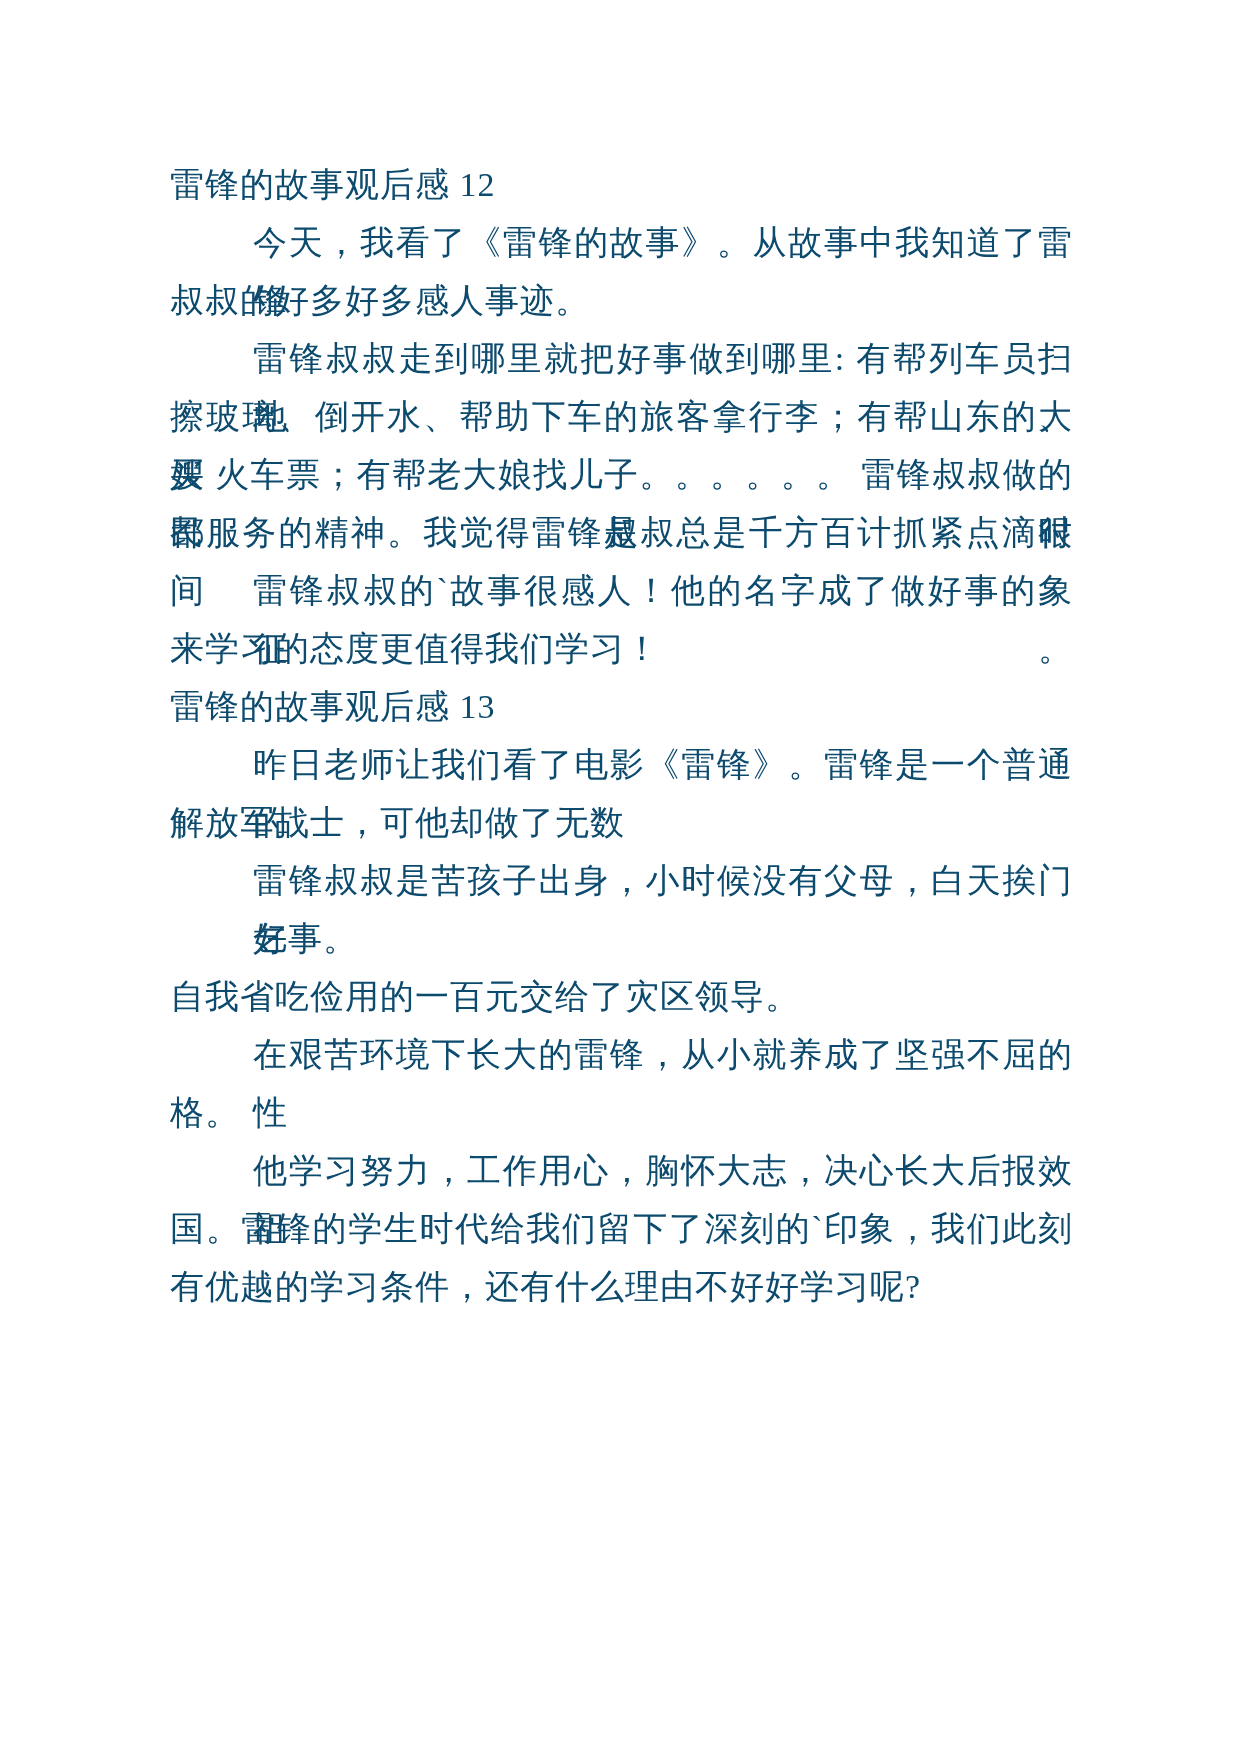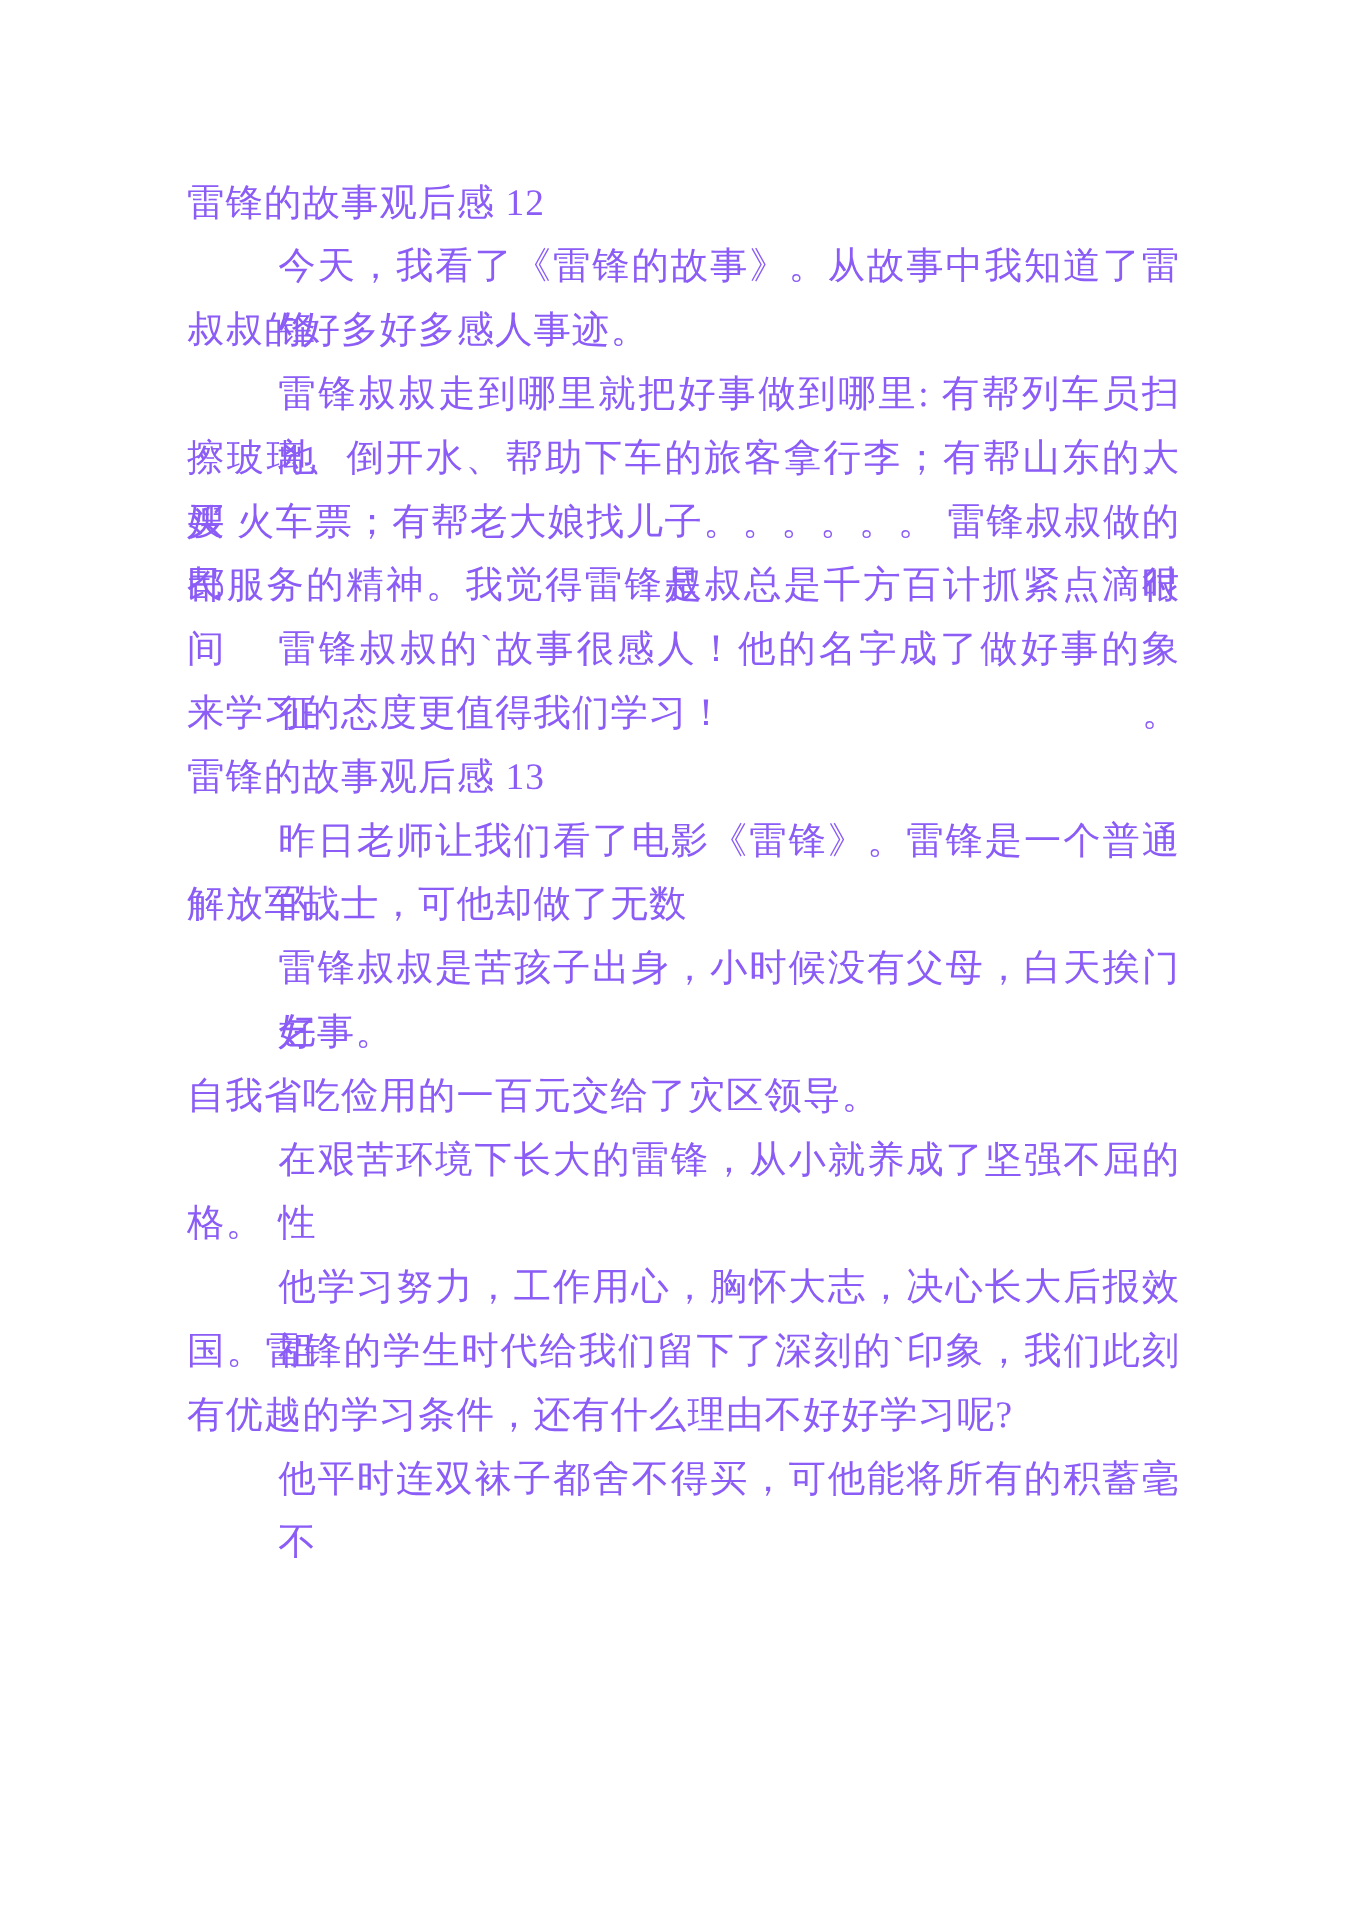--- a/index.html
+++ b/index.html
@@ -38,36 +38,35 @@
     white-space: normal;
     text-align: justify;
     text-align-last: justify;
     text-justify: inter-character;
   }
 </style>
 </head>
 <body>
 
 <div class="page">
-  <div class="text-block" style="color: #8b5cf6;">
+  <div class="text-block" style="color: #0c4a6e;">
       <div class="line">雷锋的故事观后感 12</div>
       <div class="line indent justify">今天，我看了《雷锋的故事》。从故事中我知道了雷锋</div>
       <div class="line">叔叔的好多好多感人事迹。</div>
       <div class="line indent justify">雷锋叔叔走到哪里就把好事做到哪里: 有帮列车员扫地、</div>
       <div class="line justify">擦玻璃、倒开水、帮助下车的旅客拿行李；有帮山东的大嫂</div>
       <div class="line justify">买 火车票；有帮老大娘找儿子。。。。。。 雷锋叔叔做的都是很</div>
       <div class="line justify">民服务的精神。我觉得雷锋叔叔总是千方百计抓紧点滴时间</div>
       <div class="line indent justify">雷锋叔叔的`故事很感人！他的名字成了做好事的象征。</div>
       <div class="line">来学习的态度更值得我们学习！</div>
       <div class="line">雷锋的故事观后感 13</div>
       <div class="line indent justify">昨日老师让我们看了电影《雷锋》。雷锋是一个普通的</div>
       <div class="line">解放军战士，可他却做了无数</div>
       <div class="line indent justify">雷锋叔叔是苦孩子出身，小时候没有父母，白天挨门乞</div>
       <div class="line indent">好事。</div>
       <div class="line">自我省吃俭用的一百元交给了灾区领导。</div>
       <div class="line indent justify">在艰苦环境下长大的雷锋，从小就养成了坚强不屈的性</div>
       <div class="line">格。</div>
       <div class="line indent justify">他学习努力，工作用心，胸怀大志，决心长大后报效祖</div>
       <div class="line justify">国。雷锋的学生时代给我们留下了深刻的`印象，我们此刻</div>
       <div class="line">有优越的学习条件，还有什么理由不好好学习呢?</div>
-      <div class="line indent justify">他平时连双袜子都舍不得买，可他能将所有的积蓄毫不</div>
     </div>
 </div>
 
 </body></html>

